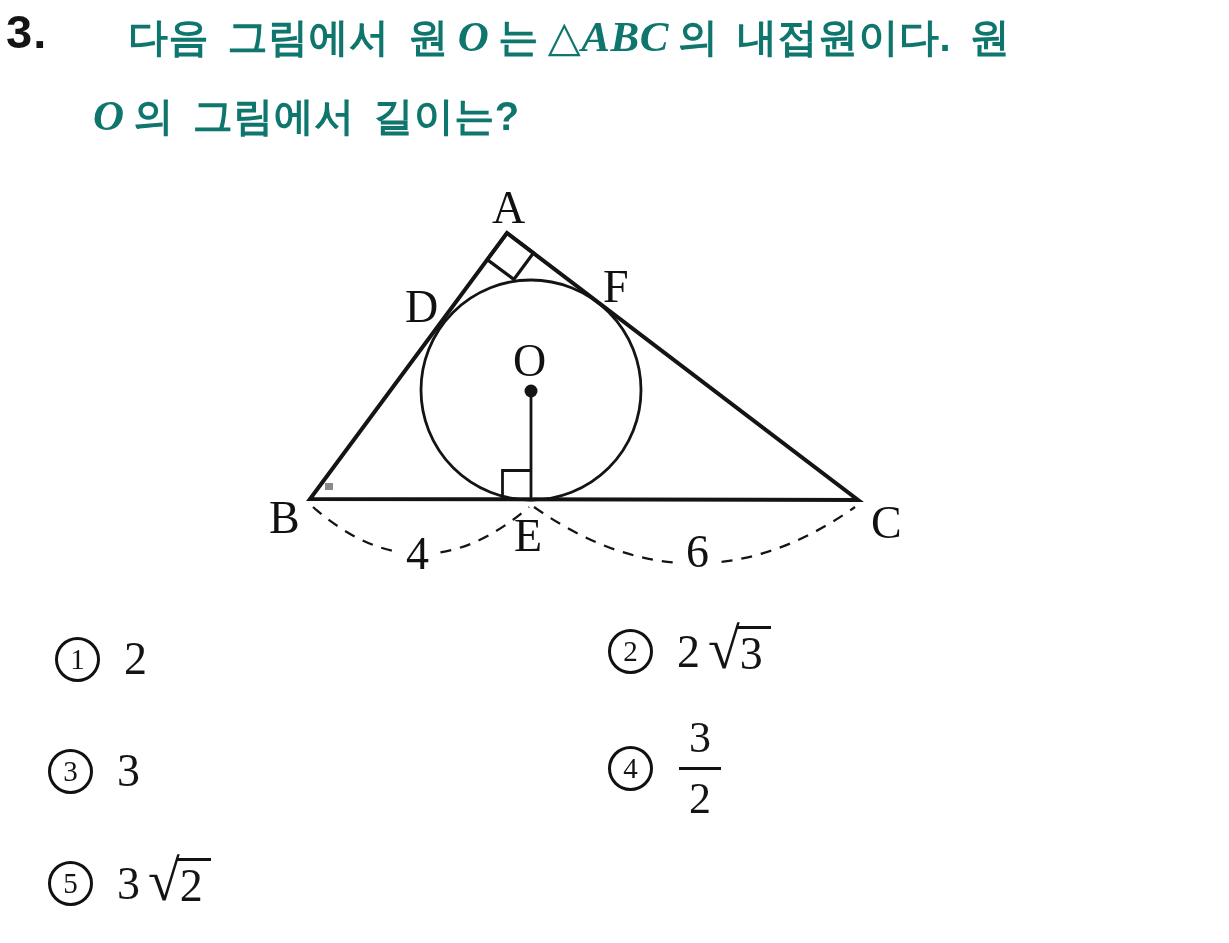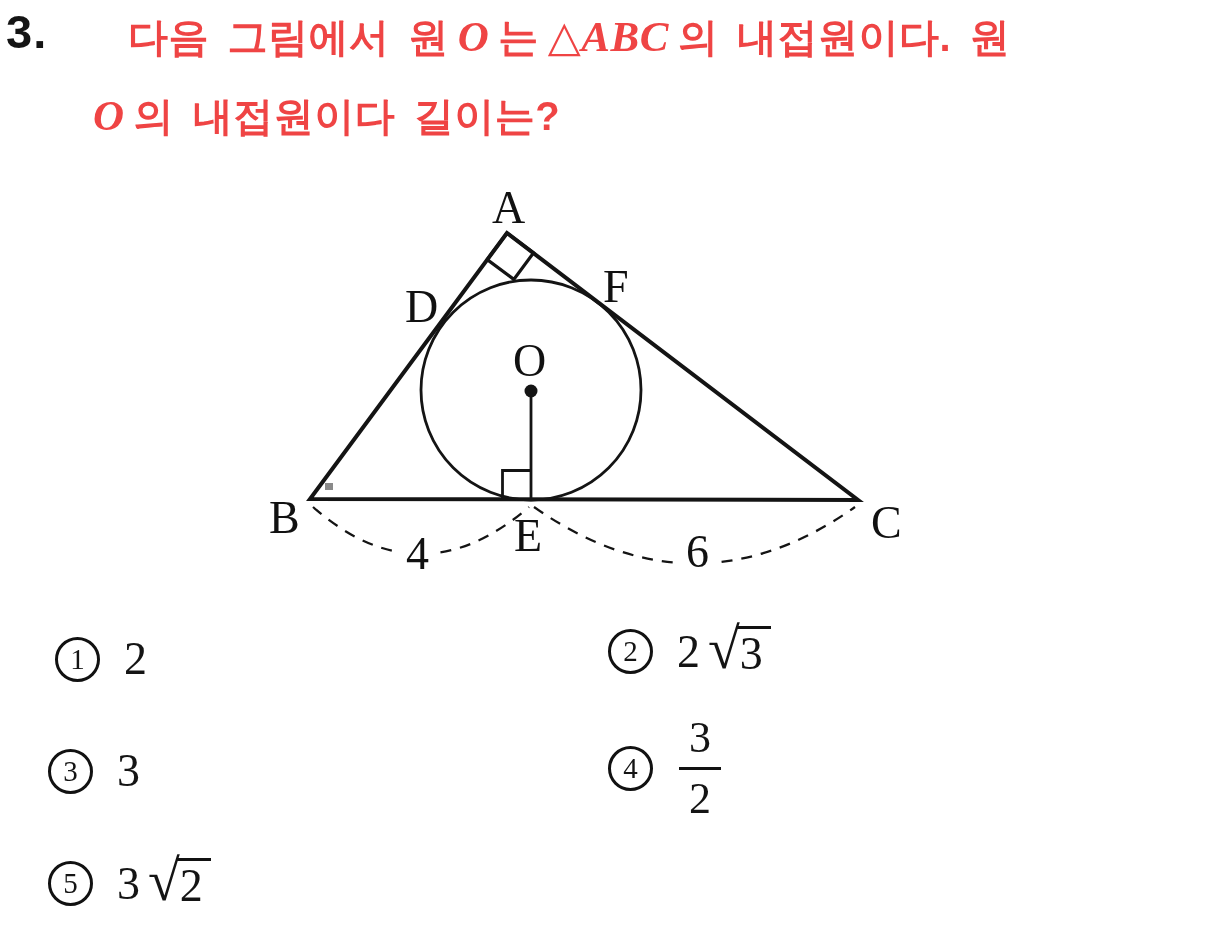--- a/index.html
+++ b/index.html
@@ -10,21 +10,21 @@
   }
   .abs { position:absolute; }
 
   
   .qnum {
     font-weight:800; font-size:47px; letter-spacing:1px; line-height:1;
     font-family:"Liberation Sans","DejaVu Sans",sans-serif;
   }
   .qtext {
     font-size:40px; font-weight:700; letter-spacing:0.5px; word-spacing:7px;
-    white-space:nowrap; line-height:1.2; color:#ef4444;
+    white-space:nowrap; line-height:1.2; color:#0f766e;
   }
   .math {
     font-family:"Liberation Serif","DejaVu Serif",serif;
     font-style:italic; font-weight:600; font-size:43px;
   }
   .mgl { margin-left:9px; } .mgr { margin-right:9px; }
 
   
   .fig-label {
     position:absolute; line-height:1; color:#111;
@@ -65,21 +65,21 @@
 
 <div class="page">
 
   <div class="abs qnum" style="left:6px; top:8px;">3.</div>
 
   <div class="abs qtext" style="left:128px; top:11px;">
     <span>다음 그림에서 원</span><span class="math mgl mgr">O</span><span>는</span><span class="math mgl mgr">△ABC</span><span>의 내접원이다. 원</span>
   </div>
 
   <div class="abs qtext" style="left:93px; top:90px;">
-    <span class="math mgr">O</span><span>의 내접원이다 길이는?</span>
+    <span class="math mgr">O</span><span>의 그림에서 길이는?</span>
   </div>
 
   <svg class="abs" style="left:0; top:0;" width="1229" height="943" viewBox="0 0 1229 943">
     <path d="M 507 233 L 310 499 L 858 500 Z" fill="none" stroke="#141414" stroke-width="4" stroke-linejoin="miter"></path>
     <circle cx="531" cy="390" r="110" fill="none" stroke="#141414" stroke-width="2.8"></circle>
     <line x1="531" y1="391" x2="531" y2="498" stroke="#141414" stroke-width="2.8"></line>
     <circle cx="531" cy="391" r="6.5" fill="#141414"></circle>
     <path d="M 531 470.5 L 502.5 470.5 L 502.5 499" fill="none" stroke="#141414" stroke-width="2.8"></path>
     <path d="M 507 233 L 487.2 259.6 L 513.8 279.4 L 533.5 252.9 Z" fill="none" stroke="#141414" stroke-width="3.2"></path>
     <path d="M 313 507 Q 420 601 529 507" fill="none" stroke="#141414" stroke-width="2.3" stroke-dasharray="11 9"></path>

